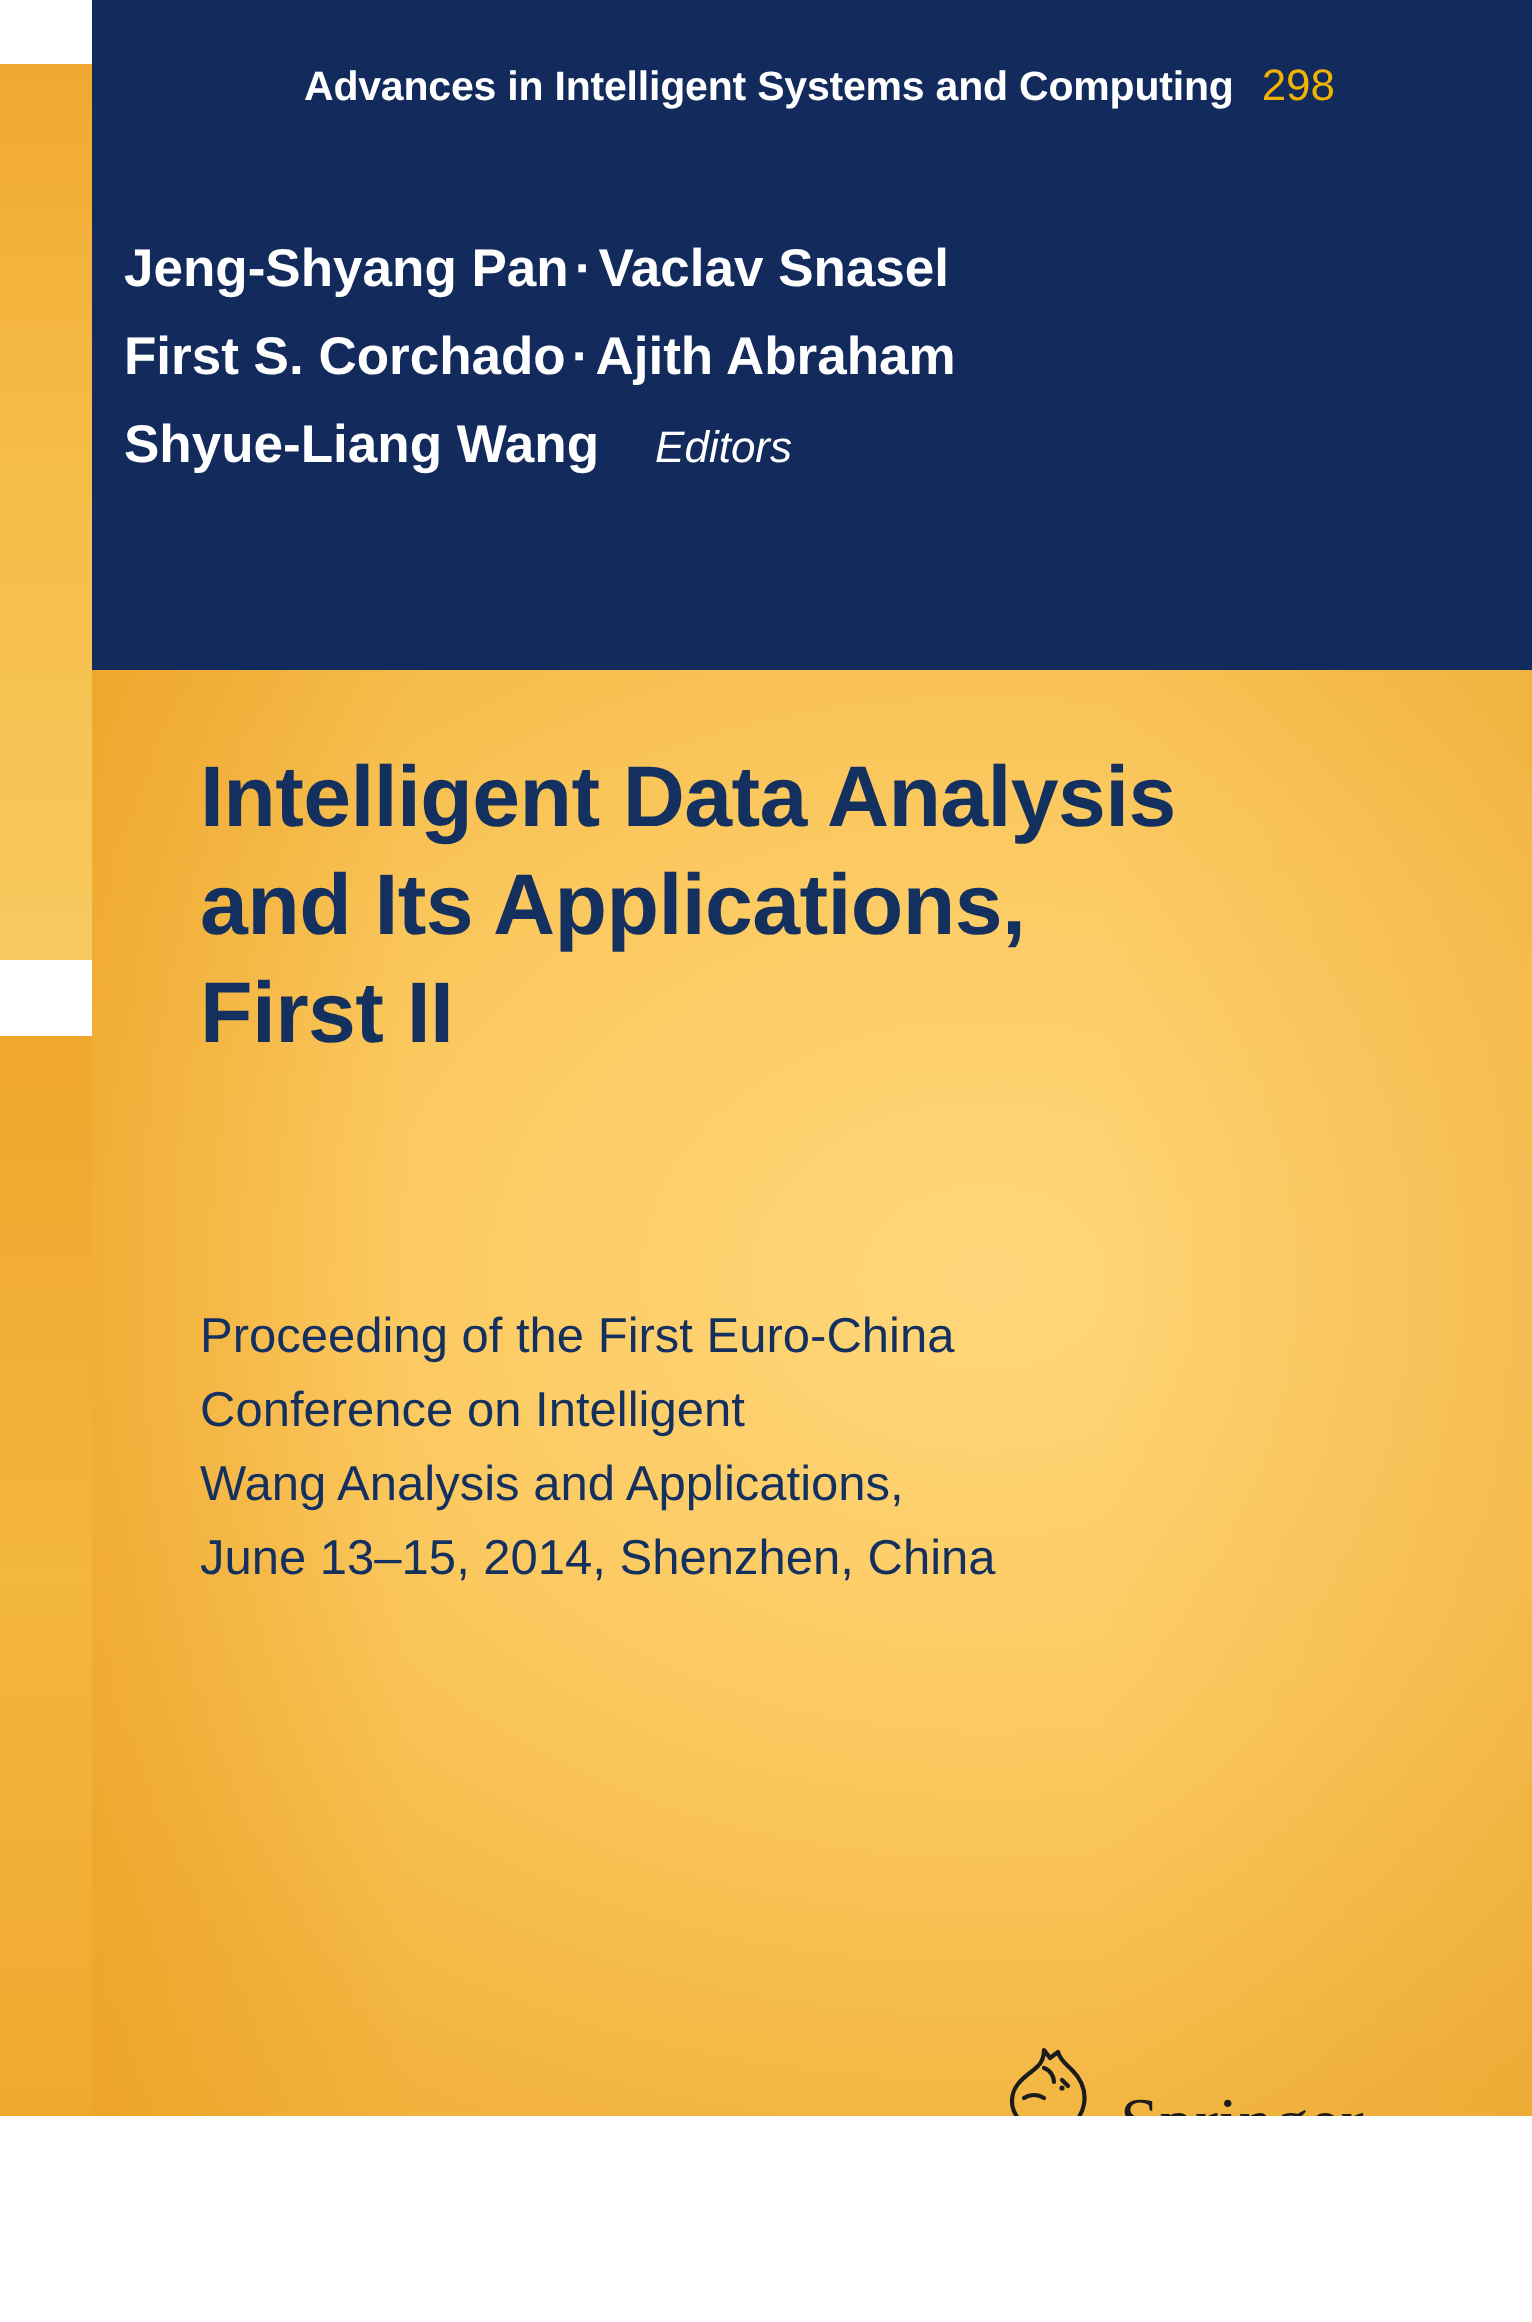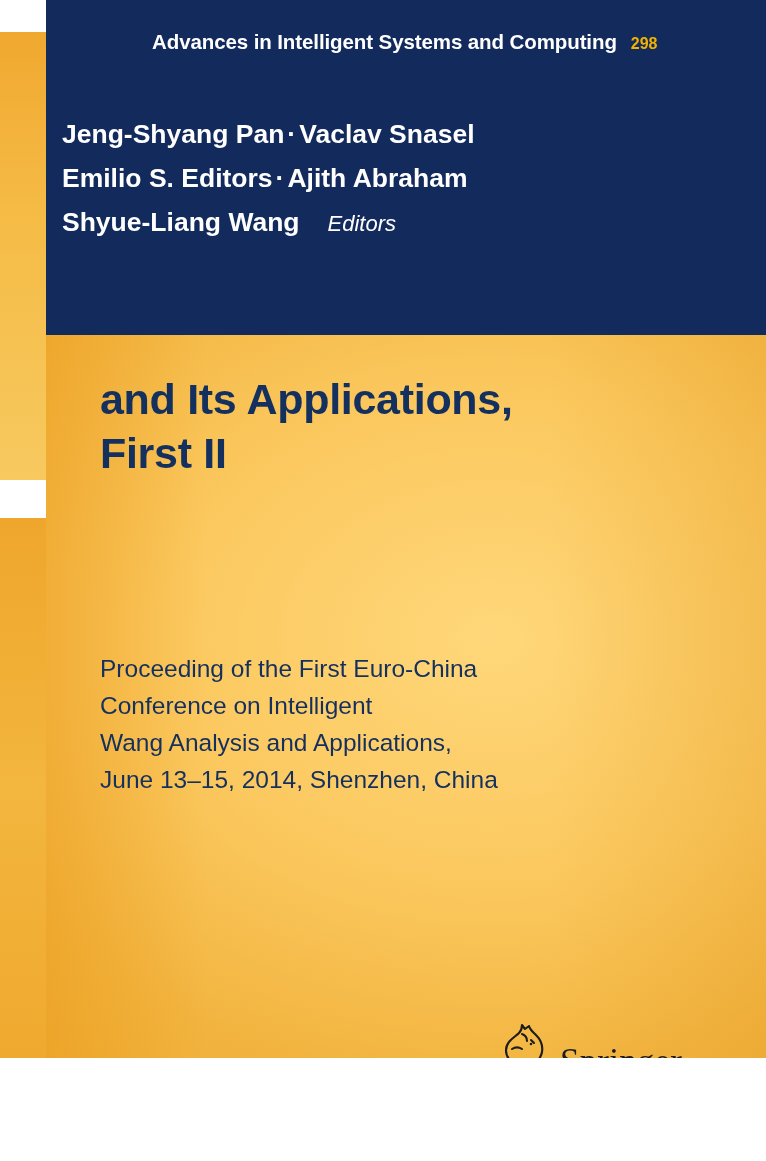--- a/index.html
+++ b/index.html
@@ -39,22 +39,22 @@
   }
   .series-title {
     color: #ffffff;
     font-size: 20.5px;
     font-weight: bold;
     letter-spacing: -0.1px;
     white-space: nowrap;
   }
   .series-number {
     color: #f2b200;
-    font-size: 16px;
-    font-weight: bold;
+    font-size: 22px;
+    font-weight: normal;
   }
 
   
   .spine {
     position: absolute;
     left: 0;
     top: 0;
     width: 46px;
     height: 1161px;
     background: #ffffff;
@@ -209,30 +209,31 @@
     <div class="spine-orange-top"></div>
     <div class="spine-white-gap"></div>
     <div class="spine-orange-bottom"></div>
   </div>
 
   <div class="authors-text">
     <div>
       <span>Jeng-Shyang Pan</span><span class="sep">·</span><span>Vaclav Snasel</span>
     </div>
     <div>
-      <span>Emilio S. Editors</span><span class="sep">·</span><span>Ajith Abraham</span>
+      <span>First S. Corchado</span><span class="sep">·</span><span>Ajith Abraham</span>
     </div>
     <div>
       <span>Shyue-Liang Wang</span><span class="editors-label">Editors</span>
     </div>
   </div>
 
   <div class="main-field"></div>
 
   <div class="book-title">
+    <div>Intelligent Data Analysis</div>
     <div>and Its Applications,</div>
     <div>First II</div>
   </div>
 
   <div class="subtitle">
     <div>Proceeding of the First Euro-China</div>
     <div>Conference on Intelligent</div>
     <div>Wang Analysis and Applications,</div>
     <div>June 13–15, 2014, Shenzhen, China</div>
   </div>

